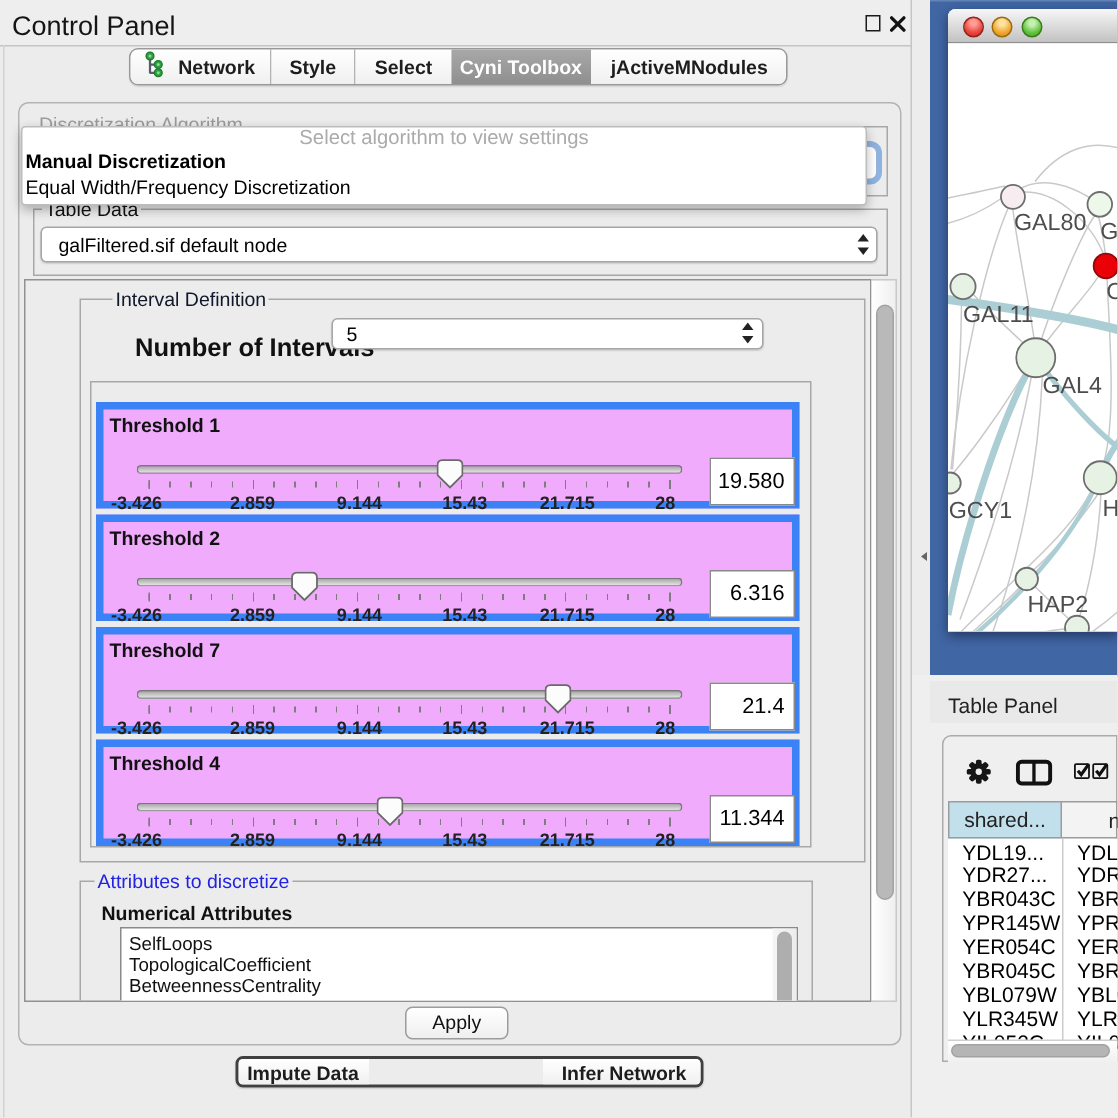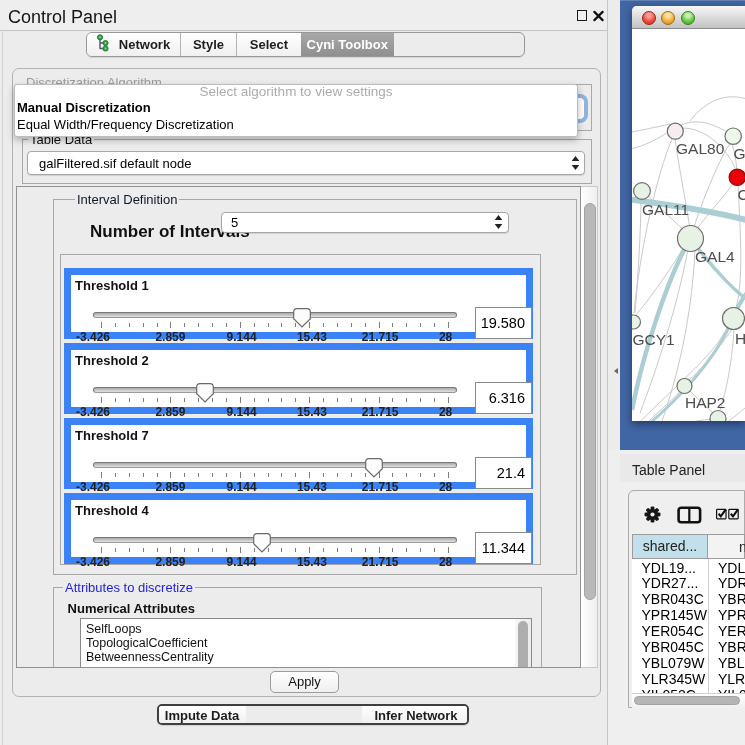--- a/index.html
+++ b/index.html
@@ -1,20 +1,20 @@
 <!DOCTYPE html>
 <html><head><meta charset="utf-8"><style>
 html,body{margin:0;padding:0}
 body{width:745px;height:745px;position:relative;overflow:hidden;background:#ececec;font-family:"Liberation Sans",sans-serif;-webkit-font-smoothing:antialiased}
 .a{position:absolute}
 .seg{background:linear-gradient(#ffffff,#f0f0f0);color:#1d1d1d;font-weight:bold;font-size:13px;text-align:center;box-sizing:border-box}
 .segdark{background:linear-gradient(#a8a8a8,#8f8f8f);color:#ffffff;font-weight:bold;font-size:13px;text-align:center;box-sizing:border-box}
 .combo{background:#fff;border:1px solid #a6a6a6;border-radius:4px;box-sizing:border-box;box-shadow:0 1px 1px rgba(0,0,0,0.12)}
 .gtitle{font-size:13px;background:#ececec;padding:0 2px;line-height:13px}
-.tpanel{background:#ffffff;border:7px solid #3b82f6;box-sizing:border-box}
+.tpanel{background:#f0abfc;border:5px solid #3b82f6;box-sizing:border-box}
 .ttl{position:absolute;left:4px;top:3.5px;font-weight:bold;font-size:13px;color:#111}
 .track{position:absolute;left:22px;top:37px;width:362px;height:4px;border:1px solid #787878;border-bottom-color:#9a9a9a;border-radius:3px;background:linear-gradient(#a8a8a8,#e2e2e2)}
 .tickmin{position:absolute;left:29.5px;top:48px;width:349px;height:4px;background:repeating-linear-gradient(to right,#7d7d7d 0 1px,transparent 1px 13.88px)}
 .tickmaj{position:absolute;left:29.5px;top:47px;width:349px;height:6px;background:repeating-linear-gradient(to right,#7d7d7d 0 1px,transparent 1px 69.4px)}
 .tlab{position:absolute;top:55px;width:60px;text-align:center;font-size:12px;font-weight:bold;color:#222}
 .vbox{position:absolute;left:404px;top:32.5px;width:57px;height:32px;background:#fff;border:1px solid #8a8a8a;box-sizing:border-box;font-size:14.5px;color:#000;text-align:right;line-height:30px;padding-right:6px}
 .thumb{position:absolute;top:33px}
 .item{position:absolute;left:5px;font-size:12.5px;color:#111;white-space:nowrap}
 .trow{position:absolute;left:0;width:113px;font-size:14px;color:#000;white-space:nowrap}
 svg{display:block}
@@ -31,20 +31,21 @@
   </svg>
 
 <div class="a" style="left:2px;top:30px;width:1px;height:715px;background:#d2d2d2"></div>
 <div class="a" style="left:607px;top:0;width:1px;height:745px;background:#c6c6c6"></div>
 
 <div class="a" style="left:86px;top:31.5px;width:438.5px;height:25.5px;border:1px solid #989898;border-radius:6px;overflow:hidden;box-sizing:border-box;box-shadow:0 1px 1px rgba(0,0,0,0.1)">
   <div class="seg" style="position:absolute;left:0;top:0;width:94px;height:100%;line-height:24px;border-right:1px solid #b3b3b3;padding-left:22px">Network</div>
   <div class="seg" style="position:absolute;left:94px;top:0;width:56px;height:100%;line-height:24px;border-right:1px solid #b3b3b3">Style</div>
   <div class="seg" style="position:absolute;left:150px;top:0;width:64px;height:100%;line-height:24px">Select</div>
   <div class="segdark" style="position:absolute;left:214px;top:0;width:92.5px;height:100%;line-height:24px">Cyni Toolbox</div>
+  <div class="seg" style="position:absolute;left:306.5px;top:0;width:132px;height:100%;line-height:24px">jActiveMNodules</div>
 </div>
 <svg class="a" style="left:94.5px;top:33px" width="16" height="19" viewBox="0 0 16 19">
   <path d="M5 5 V16 M5 10 H10 M5 15.5 H10" stroke="#5a5a6e" stroke-width="1.5" fill="none"></path>
   <circle cx="5" cy="4.3" r="2.6" fill="#2fa041" stroke="#1d7a2c" stroke-width="0.9"></circle>
   <circle cx="10.5" cy="10" r="2.6" fill="#2fa041" stroke="#1d7a2c" stroke-width="0.9"></circle>
   <circle cx="10.5" cy="15.5" r="2.6" fill="#2fa041" stroke="#1d7a2c" stroke-width="0.9"></circle>
   <circle cx="5" cy="4.3" r="1" fill="#8fd59a"></circle>
   <circle cx="10.5" cy="10" r="1" fill="#8fd59a"></circle>
   <circle cx="10.5" cy="15.5" r="1" fill="#8fd59a"></circle>
 </svg>

